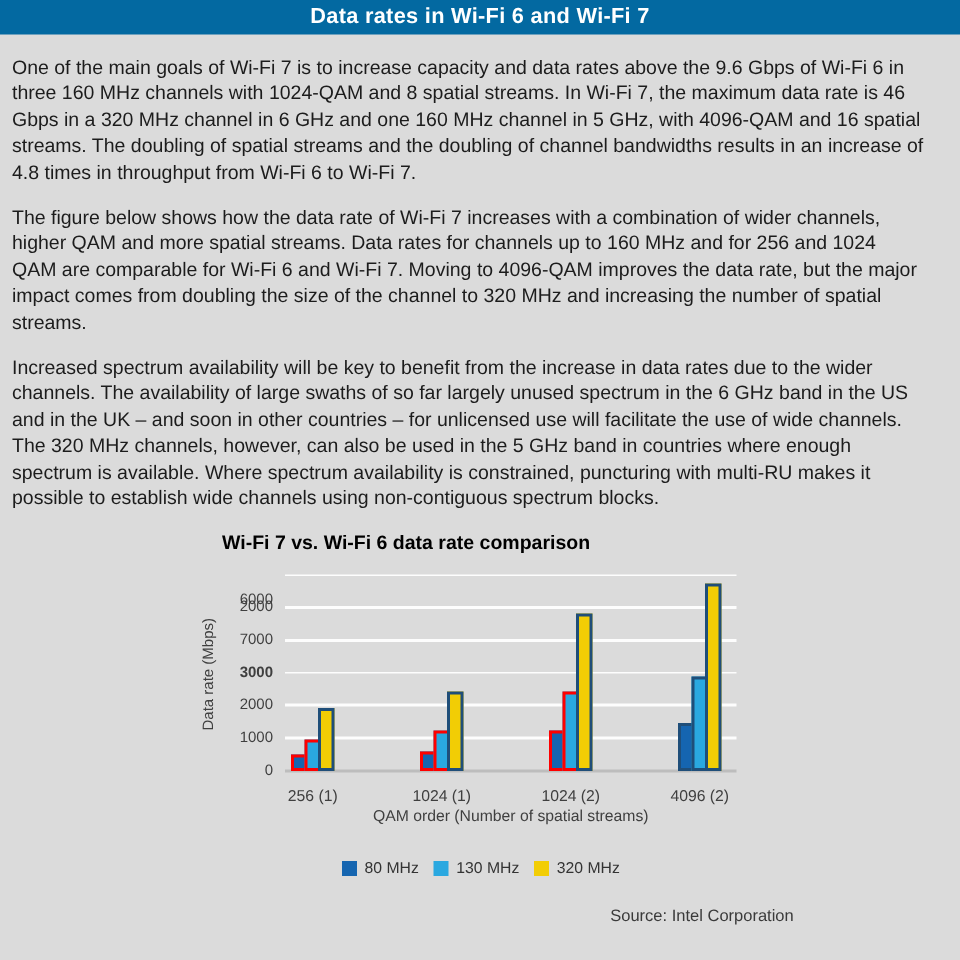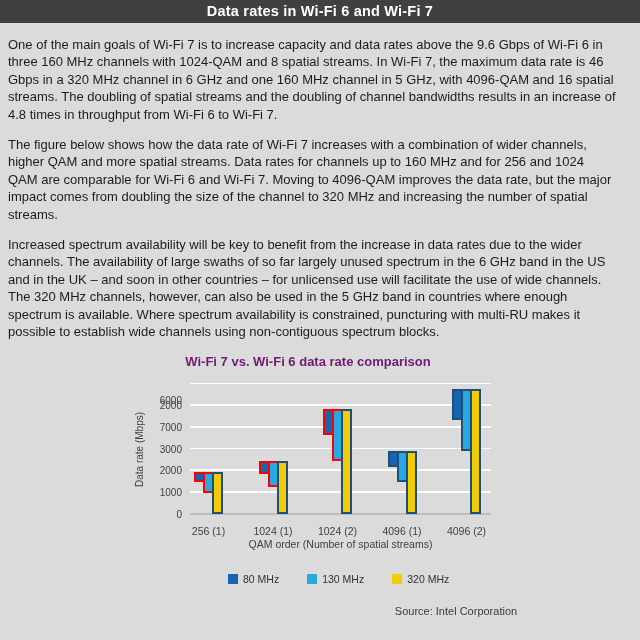--- a/index.html
+++ b/index.html
@@ -7,21 +7,21 @@
   body {
     font-family: "Liberation Sans", sans-serif;
     background:#dbdbdb;
     color:#1e1e1e;
     width:640px; height:640px;
     overflow:hidden;
     position:relative;
   }
   .title-bar {
     height:23px;
-    background:#404040;
+    background:#0369a1;
     color:#ffffff;
     font-size:14.5px;
     font-weight:600;
     text-align:center;
     line-height:23px;
     letter-spacing:.2px;
   }
   .content { padding:13px 24px 0 8px; }
   .para {
     font-size:13px;
@@ -31,22 +31,22 @@
   }
   
   .chart-section {
     position:relative;
     width:640px;
     height:278px;
     margin-top:6px;
   }
   .chart-title {
     position:absolute; top:0; left:140px; width:320px;
-    text-align:center;
-    font-size:13px; font-weight:bold; color:#701a75;
+    text-align:left;
+    font-size:13px; font-weight:bold; color:#000000;
   }
   .ylabel {
     position:absolute; left:126px; top:30px; height:130px; width:16px;
     writing-mode:vertical-rl; transform:rotate(180deg);
     text-align:center;
     font-size:10px; color:#3f3f3f;
   }
   .yticks { position:absolute; left:138px; top:30px; width:40px; height:130px; }
   .ytick {
     position:absolute; right:4px; transform:translateY(-50%);
@@ -61,47 +61,47 @@
   }
   .axis-line {
     position:absolute; left:0; right:0; bottom:-1px; height:1.5px;
     background:#bdbdbd;
   }
   .bars {
     position:absolute; inset:0;
     display:flex; justify-content:space-between; align-items:flex-end;
     padding:0 10px 0 4px;
   }
-  .bar-group { position:relative; display:flex; }
+  .bar-group { position:relative; display:flex; align-items:flex-end; }
   .bar { width:11px; border:2px solid #000; }
   .bar + .bar { margin-left:-2px; }
   .cat-label {
     position:absolute; top:calc(100% + 11px); left:50%;
     transform:translateX(-50%);
     white-space:nowrap;
     font-size:10.5px; color:#3f3f3f;
   }
   .xlabel {
     position:absolute; top:184px; left:182px; width:301px;
     text-align:center;
     font-size:10.5px; color:#3f3f3f;
   }
   .legend-fill {
     position:absolute; top:219px; left:220px;
-    display:flex; gap:28px; align-items:flex-end;
+    display:flex; gap:10px; align-items:flex-end;
   }
   .legend-item { display:flex; gap:5px; align-items:center; font-size:10.5px; color:#333; }
   .swatch { width:10px; height:10px; }
   .legend-outline {
     position:absolute; top:214px; left:430px;
     display:flex; flex-direction:column; gap:2px;
   }
   .outline-swatch { width:12px; height:12px; background:#fff; }
   .source {
-    position:absolute; top:251px; left:328px; width:240px;
+    position:absolute; top:251px; left:340px; width:240px;
     text-align:center;
     font-size:11px; color:#3a3a3a;
   }
 </style>
 </head>
 <body>
 
 <div class="title-bar">Data rates in Wi-Fi 6 and Wi-Fi 7</div>
 
 <div class="content">
@@ -109,21 +109,21 @@
   <p class="para">The figure below shows how the data rate of Wi-Fi 7 increases with a combination of wider channels, higher QAM and more spatial streams. Data rates for channels up to 160 MHz and for 256 and 1024 QAM are comparable for Wi-Fi 6 and Wi-Fi 7. Moving to 4096-QAM improves the data rate, but the major impact comes from doubling the size of the channel to 320 MHz and increasing the number of spatial streams.</p>
   <p class="para">Increased spectrum availability will be key to benefit from the increase in data rates due to the wider channels. The availability of large swaths of so far largely unused spectrum in the 6 GHz band in the US and in the UK – and soon in other countries – for unlicensed use will facilitate the use of wide channels. The 320 MHz channels, however, can also be used in the 5 GHz band in countries where enough spectrum is available. Where spectrum availability is constrained, puncturing with multi-RU makes it possible to establish wide channels using non-contiguous spectrum blocks.</p>
 
   <div class="chart-section">
     <div class="chart-title">Wi-Fi 7 vs. Wi-Fi 6 data rate comparison</div>
     <div class="ylabel">Data rate (Mbps)</div>
     <div class="yticks" id="yticks">
         <div class="ytick" style="top: 130px;">0</div>
         <div class="ytick" style="top: 108.333px;">1000</div>
         <div class="ytick" style="top: 86.6667px;">2000</div>
-        <div class="ytick" style="top: 65px;">3000</div>
+        <div class="ytick" style="top: 65px; font-weight: bold;">3000</div>
         <div class="ytick" style="top: 43.3333px;">7000</div>
         <div class="ytick" style="top: 21.6667px;">2000</div>
         <div class="ytick" style="top: 16px;">6000</div>
       </div>
     <div class="plot" id="plot">
         <div class="gridline" style="top: -0.75px;"></div>
         <div class="gridline" style="top: 20.9167px;"></div>
         <div class="gridline" style="top: 42.5833px;"></div>
         <div class="gridline" style="top: 64.25px;"></div>
         <div class="gridline" style="top: 85.9167px;"></div>
@@ -142,26 +142,20 @@
             <div class="bar" style="height: 52.0433px; background: rgb(242, 205, 5); border-color: rgb(31, 78, 121); z-index: 3;"></div>
             <div class="cat-label">1024 (1)</div>
           </div>
           <div class="bar-group">
             <div class="bar" style="height: 26.0217px; background: rgb(21, 101, 176); border-color: rgb(254, 0, 0); z-index: 1;"></div>
             <div class="bar" style="height: 52.0433px; background: rgb(42, 168, 224); border-color: rgb(254, 0, 0); z-index: 2;"></div>
             <div class="bar" style="height: 104.087px; background: rgb(242, 205, 5); border-color: rgb(31, 78, 121); z-index: 3;"></div>
             <div class="cat-label">1024 (2)</div>
           </div>
           <div class="bar-group">
-            <div class="bar" style="height: 15.6217px; background: rgb(21, 101, 176); border-color: rgb(31, 78, 121); z-index: 1;"></div>
-            <div class="bar" style="height: 31.2217px; background: rgb(42, 168, 224); border-color: rgb(31, 78, 121); z-index: 2;"></div>
-            <div class="bar" style="height: 62.4433px; background: rgb(242, 205, 5); border-color: rgb(31, 78, 121); z-index: 3;"></div>
-            <div class="cat-label">4096 (1)</div>
-          </div>
-          <div class="bar-group">
             <div class="bar" style="height: 31.2217px; background: rgb(21, 101, 176); border-color: rgb(31, 78, 121); z-index: 1;"></div>
             <div class="bar" style="height: 62.4433px; background: rgb(42, 168, 224); border-color: rgb(31, 78, 121); z-index: 2;"></div>
             <div class="bar" style="height: 124.908px; background: rgb(242, 205, 5); border-color: rgb(31, 78, 121); z-index: 3;"></div>
             <div class="cat-label">4096 (2)</div>
           </div>
         </div>
     </div>
     <div class="xlabel">QAM order (Number of spatial streams)</div>
     <div class="legend-fill" id="legend-fill">
         <div class="legend-item">

